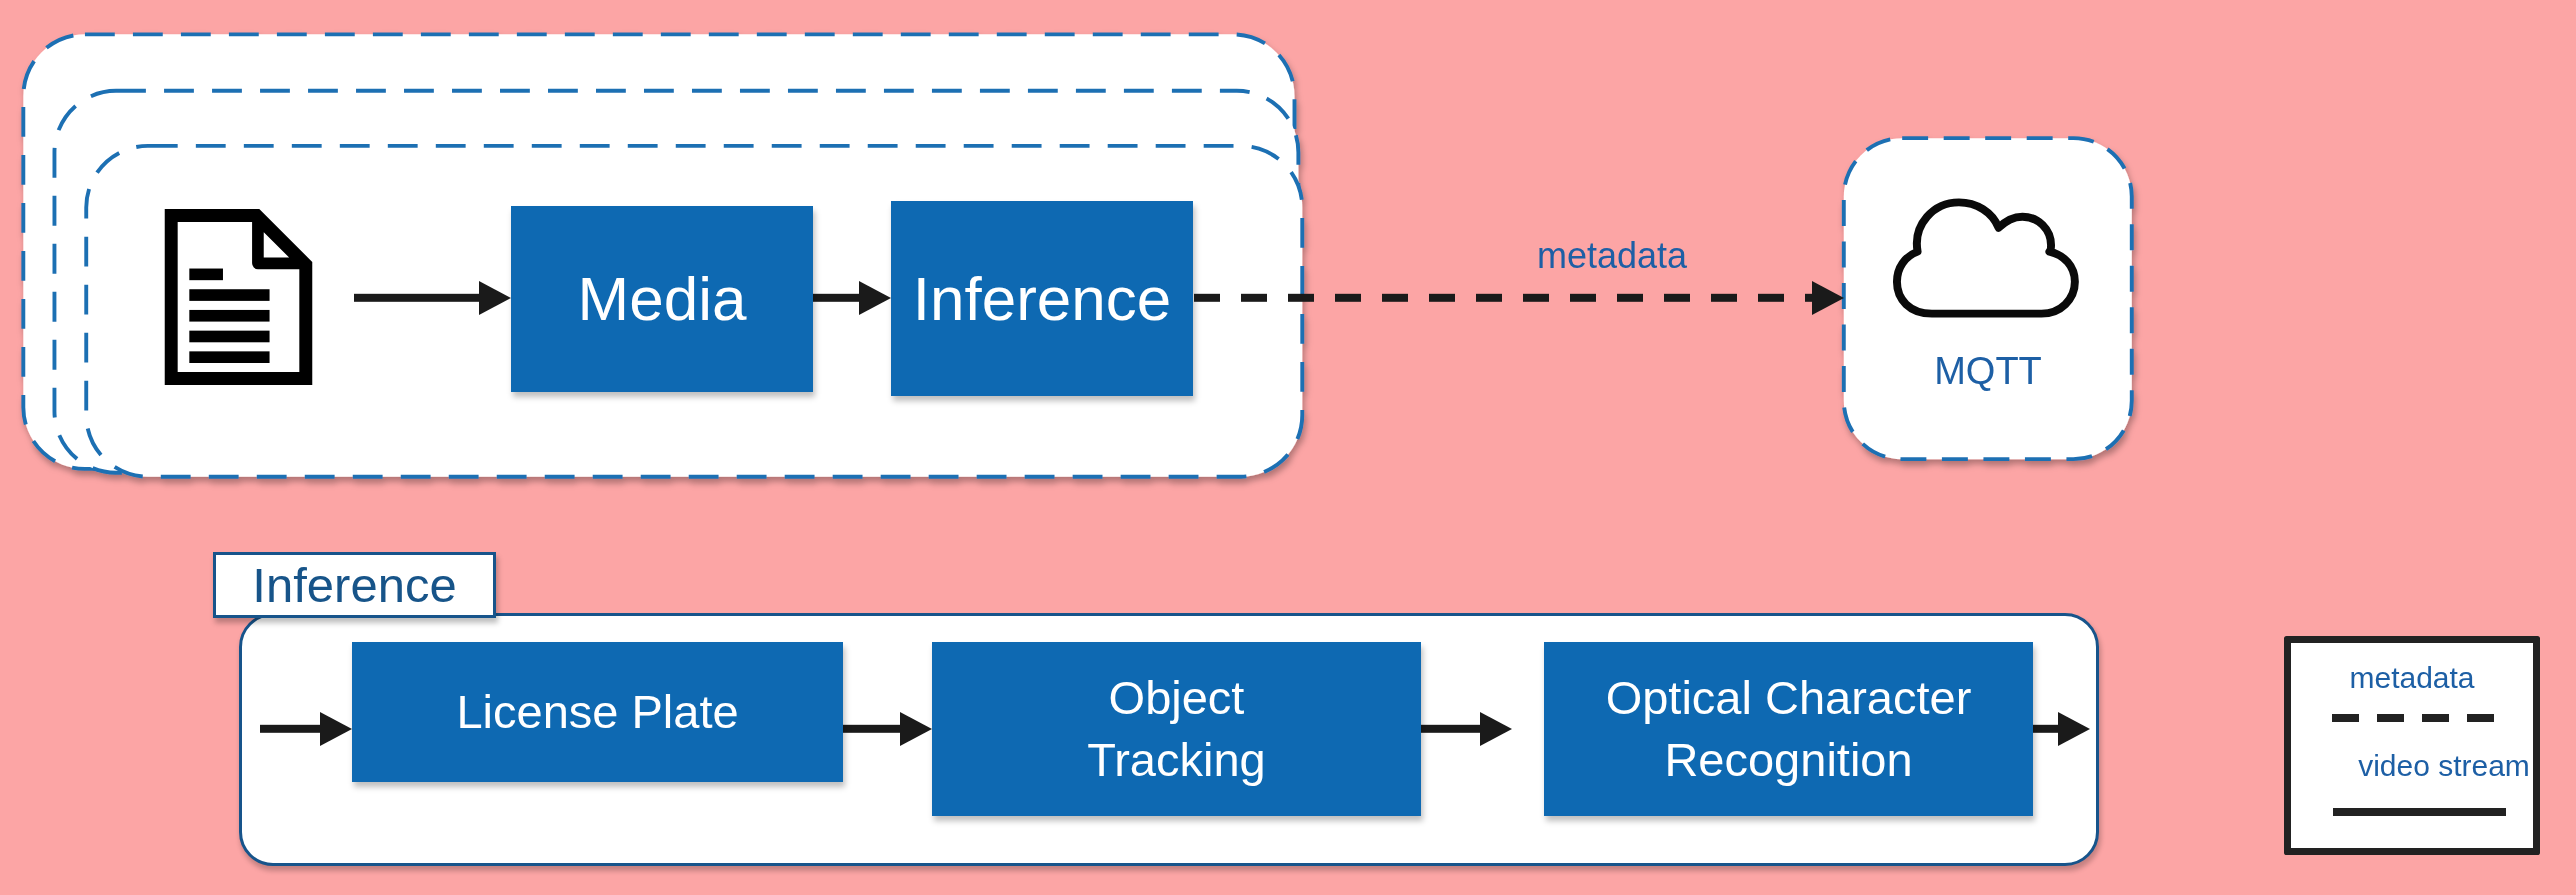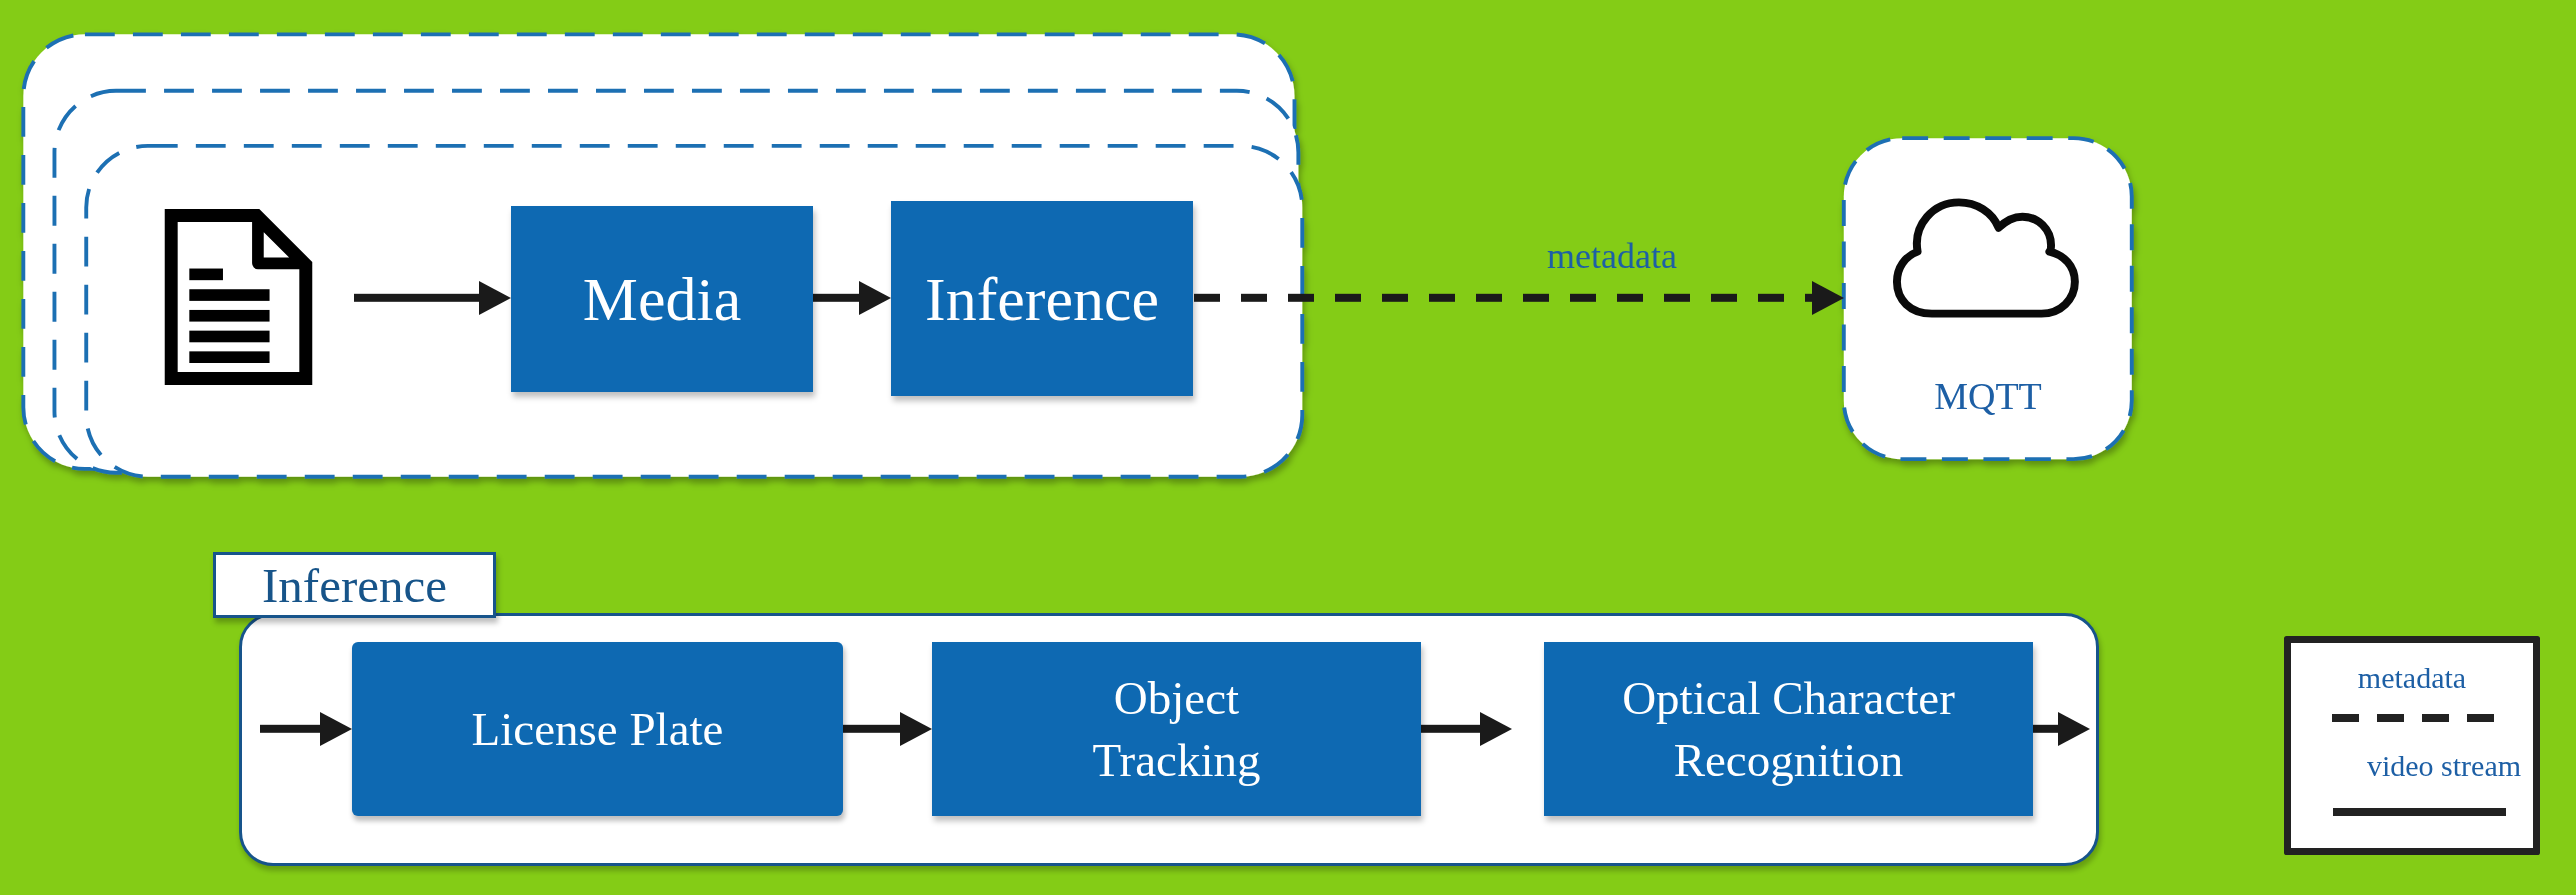--- a/index.html
+++ b/index.html
@@ -5,22 +5,22 @@
   html,body{margin:0;padding:0;background:#ffffff;}
   :root{
     --box-blue:#0e69b2;
     --card-dash-blue:#1f6fb3;
     --container-blue:#17548b;
     --label-blue:#1d5fa5;
     --tab-text-blue:#175489;
     --line-black:#1a1a1a;
   }
   .canvas{
-    position:relative;width:2576px;height:895px;background:#84cc16;overflow:hidden;
-    font-family:Liberation Serif, serif;
+    position:relative;width:2576px;height:895px;background:#fca5a5;overflow:hidden;
+    font-family:Liberation Sans, sans-serif;
   }
   .abs{position:absolute;}
   .layer{position:absolute;left:0;top:0;}
   .bluebox{
     position:absolute;background:var(--box-blue);color:#ffffff;
     display:flex;flex-direction:column;align-items:center;justify-content:center;
     text-align:center;box-shadow:1.9px 4.5px 5.8px rgba(0,0,0,0.25);
   }
   .bluebox.big span{font-size:62px;line-height:76px;font-weight:400;}
   .bluebox.small span{font-size:47px;line-height:62px;font-weight:400;}
@@ -46,21 +46,21 @@
   .inference-tab span{font-size:49px;color:var(--tab-text-blue);font-weight:400;}
   .legend{
     position:absolute;left:2284px;top:636px;width:256px;height:219px;
     border:7.8px solid #222222;border-radius:2.6px;background:#fff;box-sizing:border-box;
   }
   .legend .lg-label{position:absolute;left:0;width:100%;text-align:center;color:var(--label-blue);font-size:30px;}
   .legend .lg-line{position:absolute;height:8.4px;}
   .legend .lg-line.dashed{background:repeating-linear-gradient(90deg,#222 0 27px,transparent 27px 45px);}
   .legend .lg-line.solid{background:#222;}
   .mqtt-label{position:absolute;left:1844px;top:350px;width:288px;text-align:center;
-    color:var(--label-blue);font-size:38px;margin-top:24px;}
+    color:var(--label-blue);font-size:38px;}
   .meta-label{left:1492px;top:235px;width:240px;font-size:36px;}
 </style>
 </head>
 <body>
 
 <div class="canvas">
 
   <svg class="layer" width="2576" height="895" viewBox="0 0 3970 1380">
     <defs>
       <filter id="ds" x="-5%" y="-5%" width="115%" height="115%">
@@ -127,21 +127,21 @@
   </div>
   <div class="arrow" style="left:1421px;top:711px;width:91px;z-index:6;">
     <div class="shaft"></div>
     <div class="head"></div>
   </div>
   <div class="arrow" style="left:2000px;top:711px;width:90px;z-index:6;">
     <div class="shaft"></div>
     <div class="head"></div>
   </div>
 
-  <div class="bluebox small" style="left:352px;top:642px;width:491px;height:174px;z-index:6;border-radius:6px;">
+  <div class="bluebox small" style="left:352px;top:642px;width:491px;height:140px;z-index:6;">
     <span>License Plate</span>
   </div>
   <div class="bluebox small" style="left:932px;top:642px;width:489px;height:174px;z-index:6;">
     <span>Object</span>
     <span>Tracking</span>
   </div>
   <div class="bluebox small" style="left:1512px;top:642px;width:489px;height:174px;z-index:6;margin-left:32px;">
     <span>Optical Character</span>
     <span>Recognition</span>
   </div>

